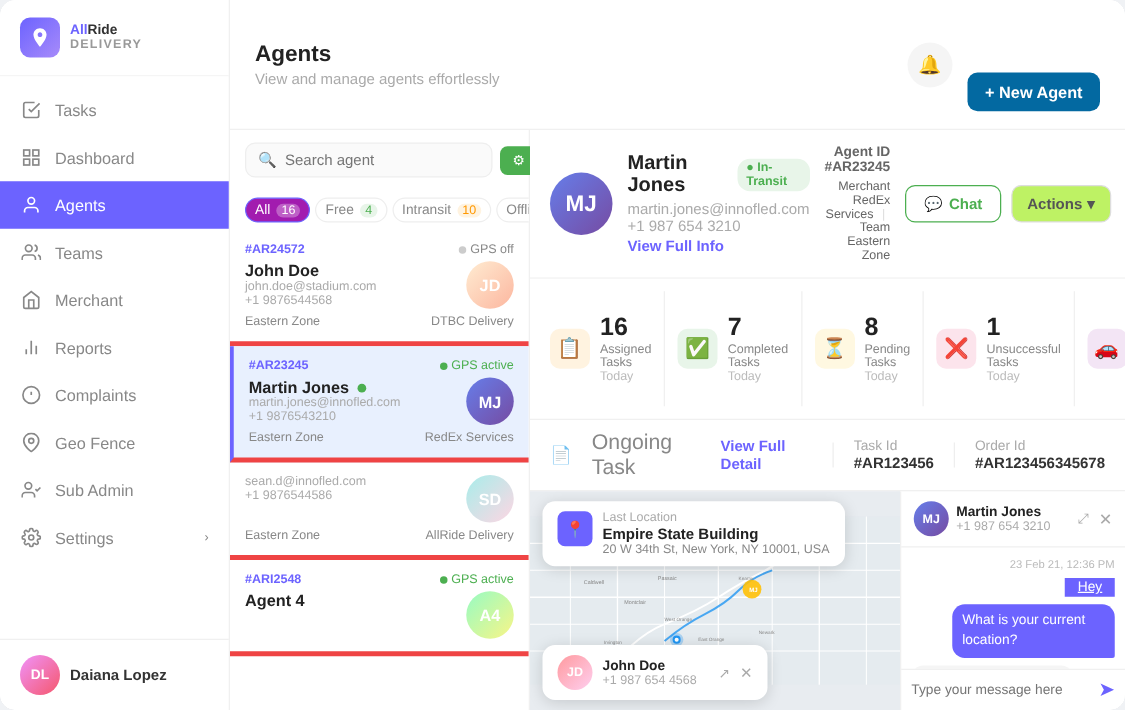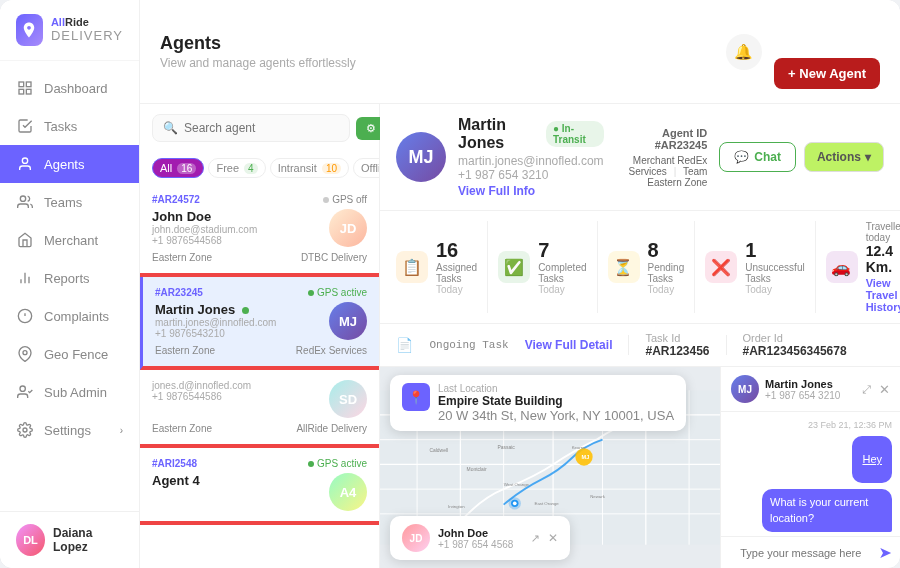--- a/index.html
+++ b/index.html
@@ -1,49 +1,49 @@
 <!DOCTYPE html>
 <html><head>
   <meta charset="utf-8">
   <style>
     * { margin: 0; padding: 0; box-sizing: border-box; }
     body { font-family: -apple-system, BlinkMacSystemFont, 'Segoe UI', sans-serif; background: #f0f2f5; width: 900px; height: 568px; overflow: hidden; border-radius: 12px; }
 
     .app-container { display: flex; width: 900px; height: 568px; background: #fff; border-radius: 12px; overflow: hidden; box-shadow: 0 4px 24px rgba(0,0,0,0.15); }
 
     
-    .sidebar { width: 140px; background: #fff; border-right: 1px solid #f0f0f0; display: flex; flex-direction: column; padding: 0; flex-shrink: 0; }
+    .sidebar { width: 184px; background: #fff; border-right: 1px solid #f0f0f0; display: flex; flex-direction: column; padding: 0; flex-shrink: 0; }
     .sidebar-logo { padding: 14px 16px; border-bottom: 1px solid #f5f5f5; display: flex; align-items: center; gap: 8px; }
     .logo-icon { width: 32px; height: 32px; background: linear-gradient(135deg, #6c63ff, #a78bfa); border-radius: 8px; display: flex; align-items: center; justify-content: center; }
     .logo-icon svg { width: 18px; height: 18px; fill: white; }
     .logo-text { display: flex; flex-direction: column; }
     .logo-top { font-size: 11px; font-weight: 800; color: #333; line-height: 1; }
     .logo-top span { color: #6c63ff; }
-    .logo-bottom { font-size: 13px; color: #999; letter-spacing: 1px; font-weight: 400; }
+    .logo-bottom { font-size: 10px; color: #999; letter-spacing: 1px; font-weight: 700; }
 
     .sidebar-nav { flex: 1; padding: 8px 0; }
     .nav-item { display: flex; align-items: center; gap: 10px; padding: 10px 16px; cursor: pointer; border-radius: 0; transition: all 0.2s; color: #888; font-size: 13px; font-weight: 500; }
     .nav-item.active { background: #6c63ff; color: #fff; border-radius: 0; }
     .nav-item .nav-icon { width: 18px; height: 18px; display: flex; align-items: center; justify-content: center; flex-shrink: 0; }
     .nav-item .nav-arrow { margin-left: auto; font-size: 10px; }
 
     .sidebar-user { padding: 12px 16px; border-top: 1px solid #f0f0f0; display: flex; align-items: center; gap: 8px; }
     .user-avatar { width: 32px; height: 32px; border-radius: 50%; background: linear-gradient(135deg, #f093fb, #f5576c); display: flex; align-items: center; justify-content: center; color: white; font-size: 11px; font-weight: 700; overflow: hidden; }
     .user-name { font-size: 12px; font-weight: 600; color: #333; }
 
     
     .main-content { flex: 1; display: flex; flex-direction: column; overflow: hidden; }
 
     
     .top-bar { background: #fff; padding: 14px 20px; border-bottom: 1px solid #f0f0f0; display: flex; align-items: center; justify-content: space-between; }
     .top-bar-left h1 { font-size: 18px; font-weight: 700; color: #222; }
     .top-bar-left p { font-size: 12px; color: #aaa; margin-top: 2px; }
     .top-bar-right { display: flex; align-items: center; gap: 12px; }
     .bell-btn { width: 36px; height: 36px; border-radius: 50%; background: #f5f5f5; border: none; cursor: pointer; display: flex; align-items: center; justify-content: center; color: #888; font-size: 15px; }
-    .new-agent-btn { background: #b91c1c; color: white; border: none; border-radius: 8px; padding: 8px 14px; font-size: 13px; font-weight: 600; cursor: pointer; display: flex; align-items: center; gap: 6px; margin-top: 44px; }
+    .new-agent-btn { background: #0369a1; color: white; border: none; border-radius: 8px; padding: 8px 14px; font-size: 13px; font-weight: 600; cursor: pointer; display: flex; align-items: center; gap: 6px; margin-top: 44px; }
 
     
     .content-area { display: flex; flex: 1; overflow: hidden; }
 
     
     .agent-list { width: 240px; background: #fff; border-right: 1px solid #f0f0f0; display: flex; flex-direction: column; flex-shrink: 0; }
     .agent-list-header { padding: 10px 12px; }
     .search-bar { display: flex; align-items: center; gap: 6px; border: 1px solid #eee; border-radius: 8px; padding: 6px 10px; background: #fafafa; }
     .search-bar input { border: none; background: none; font-size: 12px; color: #555; outline: none; flex: 1; }
     .filter-btn { background: #4CAF50; color: white; border: none; border-radius: 6px; padding: 5px 10px; font-size: 11px; cursor: pointer; display: flex; align-items: center; gap: 4px; white-space: nowrap; }
@@ -102,54 +102,54 @@
     .stat-icon.unsuccessful { background: #fce4ec; }
     .stat-icon.travel { background: #f3e5f5; }
     .stat-num { font-size: 20px; font-weight: 800; color: #222; }
     .stat-label { font-size: 10px; color: #888; }
     .stat-sub { font-size: 10px; color: #bbb; }
     .stat-travel-link { font-size: 11px; color: #6c63ff; font-weight: 600; cursor: pointer; margin-top: 2px; }
     .stat-distance { font-size: 14px; font-weight: 700; color: #222; }
 
     
     .task-row { display: flex; align-items: center; gap: 16px; padding: 8px 16px; background: #fff; border-bottom: 1px solid #f0f0f0; }
-    .task-label { font-size: 11px; color: #888; display: flex; align-items: center; gap: 6px; font-family: Liberation Mono, monospace; }
+    .task-label { font-size: 17px; color: #888; display: flex; align-items: center; gap: 6px; }
     .task-link { font-size: 12px; color: #6c63ff; font-weight: 600; cursor: pointer; }
     .task-divider { width: 1px; height: 20px; background: #eee; }
     .task-id-label { font-size: 11px; color: #aaa; }
     .task-id-val { font-size: 12px; font-weight: 600; color: #333; }
 
     
     .map-chat-area { flex: 1; display: flex; position: relative; overflow: hidden; }
     .map-container { flex: 1; background: #e8eaf0; position: relative; overflow: hidden; }
     .map-bg { width: 100%; height: 100%; background: #e8ecf0; position: relative; }
 
     
     .location-popup { position: absolute; top: 8px; left: 10px; background: white; border-radius: 10px; padding: 8px 12px; box-shadow: 0 2px 12px rgba(0,0,0,0.15); display: flex; align-items: flex-start; gap: 8px; min-width: 200px; }
     .location-icon { width: 28px; height: 28px; background: #6c63ff; border-radius: 6px; display: flex; align-items: center; justify-content: center; color: white; font-size: 13px; flex-shrink: 0; }
     .location-label { font-size: 10px; color: #aaa; }
     .location-name { font-size: 12px; font-weight: 700; color: #222; }
-    .location-addr { font-size: 13px; color: #888; }
+    .location-addr { font-size: 10px; color: #888; }
 
     
     .chat-panel { width: 180px; background: #fff; border-left: 1px solid #f0f0f0; display: flex; flex-direction: column; box-shadow: -2px 0 8px rgba(0,0,0,0.05); }
     .chat-header { padding: 8px 10px; border-bottom: 1px solid #f0f0f0; display: flex; align-items: center; gap: 6px; }
     .chat-avatar { width: 28px; height: 28px; border-radius: 50%; background: linear-gradient(135deg, #667eea, #764ba2); display: flex; align-items: center; justify-content: center; color: white; font-size: 10px; font-weight: 700; }
     .chat-user-name { font-size: 11px; font-weight: 700; color: #222; flex: 1; }
     .chat-phone { font-size: 10px; color: #aaa; }
     .chat-close { color: #aaa; cursor: pointer; font-size: 13px; }
     .chat-expand { color: #aaa; cursor: pointer; font-size: 11px; margin-right: 2px; }
     .chat-messages { flex: 1; overflow-y: auto; padding: 8px; display: flex; flex-direction: column; gap: 6px; }
     .chat-date { text-align: right; font-size: 9px; color: #bbb; }
     .msg-bubble { max-width: 130px; padding: 6px 8px; border-radius: 10px; font-size: 11px; line-height: 1.4; }
     .msg-received { background: #f5f5f5; color: #333; align-self: flex-start; border-bottom-left-radius: 2px; }
     .msg-sent { background: #6c63ff; color: white; align-self: flex-end; border-bottom-right-radius: 2px; }
-    .msg-hay { background: #6c63ff; color: white; align-self: flex-end; padding: 16px 10px; border-radius: 10px; font-size: 11px; text-decoration: underline; }
+    .msg-hay { background: #6c63ff; color: white; align-self: flex-end; padding: 0 10px; border-radius: 0; font-size: 11px; text-decoration: underline; }
     .chat-input-area { padding: 6px 8px; border-top: 1px solid #f0f0f0; display: flex; align-items: center; gap: 6px; }
-    .chat-input { flex: 1; border: none; font-size: 11px; color: #999; outline: none; background: none; text-align: center; }
+    .chat-input { flex: 1; border: none; font-size: 11px; color: #999; outline: none; background: none; }
     .chat-send { color: #6c63ff; cursor: pointer; font-size: 16px; }
 
     
     .john-popup { position: absolute; bottom: 8px; left: 10px; background: white; border-radius: 10px; padding: 8px 12px; box-shadow: 0 2px 12px rgba(0,0,0,0.15); display: flex; align-items: center; gap: 8px; min-width: 180px; }
     .john-avatar-sm { width: 28px; height: 28px; border-radius: 50%; background: linear-gradient(135deg, #ff9a9e, #fecfef); display: flex; align-items: center; justify-content: center; color: white; font-size: 10px; font-weight: 700; }
     .john-name-sm { font-size: 11px; font-weight: 700; color: #222; }
     .john-phone-sm { font-size: 10px; color: #aaa; }
     .john-expand { color: #aaa; cursor: pointer; font-size: 11px; margin-left: auto; }
     .john-close { color: #aaa; cursor: pointer; font-size: 12px; }
 
@@ -179,36 +179,36 @@
       </div>
       <div class="logo-text">
         <div class="logo-top"><span>All</span>Ride</div>
         <div class="logo-bottom">DELIVERY</div>
       </div>
     </div>
     <nav class="sidebar-nav">
       <div class="nav-item">
         <span class="nav-icon">
           <svg viewBox="0 0 24 24" fill="none" stroke="currentColor" stroke-width="2">
+              <polyline points="9 11 12 14 22 4"></polyline>
+              <path d="M21 12v7a2 2 0 01-2 2H5a2 2 0 01-2-2V5a2 2 0 012-2h11"></path>
+            </svg>
+        </span>
+        <span>Tasks</span>
+      </div>
+      <div class="nav-item">
+        <span class="nav-icon">
+          <svg viewBox="0 0 24 24" fill="none" stroke="currentColor" stroke-width="2">
               <rect x="3" y="3" width="7" height="7"></rect>
               <rect x="14" y="3" width="7" height="7"></rect>
               <rect x="3" y="14" width="7" height="7"></rect>
               <rect x="14" y="14" width="7" height="7"></rect>
             </svg>
         </span>
         <span>Dashboard</span>
-      </div>
-      <div class="nav-item">
-        <span class="nav-icon">
-          <svg viewBox="0 0 24 24" fill="none" stroke="currentColor" stroke-width="2">
-              <polyline points="9 11 12 14 22 4"></polyline>
-              <path d="M21 12v7a2 2 0 01-2 2H5a2 2 0 01-2-2V5a2 2 0 012-2h11"></path>
-            </svg>
-        </span>
-        <span>Tasks</span>
       </div>
       <div class="nav-item active">
         <span class="nav-icon">
           <svg viewBox="0 0 24 24" fill="none" stroke="currentColor" stroke-width="2">
               <path d="M20 21v-2a4 4 0 00-4-4H8a4 4 0 00-4 4v2"></path>
               <circle cx="12" cy="7" r="4"></circle>
             </svg>
         </span>
         <span>Agents</span>
       </div>
@@ -376,21 +376,21 @@
             </div>
             <div class="agent-card-footer">
               <span class="agent-team">Eastern Zone</span>
               <span class="agent-merchant">RedEx Services</span>
             </div>
           </div>
 
           <div class="agent-card">
             <div class="agent-card-body">
               <div class="agent-info">
-                <div class="agent-email">jones.d@innofled.com</div>
+                <div class="agent-email">sean.d@innofled.com</div>
                 <div class="agent-phone">+1 9876544586</div>
               </div>
               <div class="agent-avatar" style="background:linear-gradient(135deg,#a8edea,#fed6e3);">SD</div>
             </div>
             <div class="agent-card-footer">
               <span class="agent-team">Eastern Zone</span>
               <span class="agent-merchant">AllRide Delivery</span>
             </div>
           </div>
 

